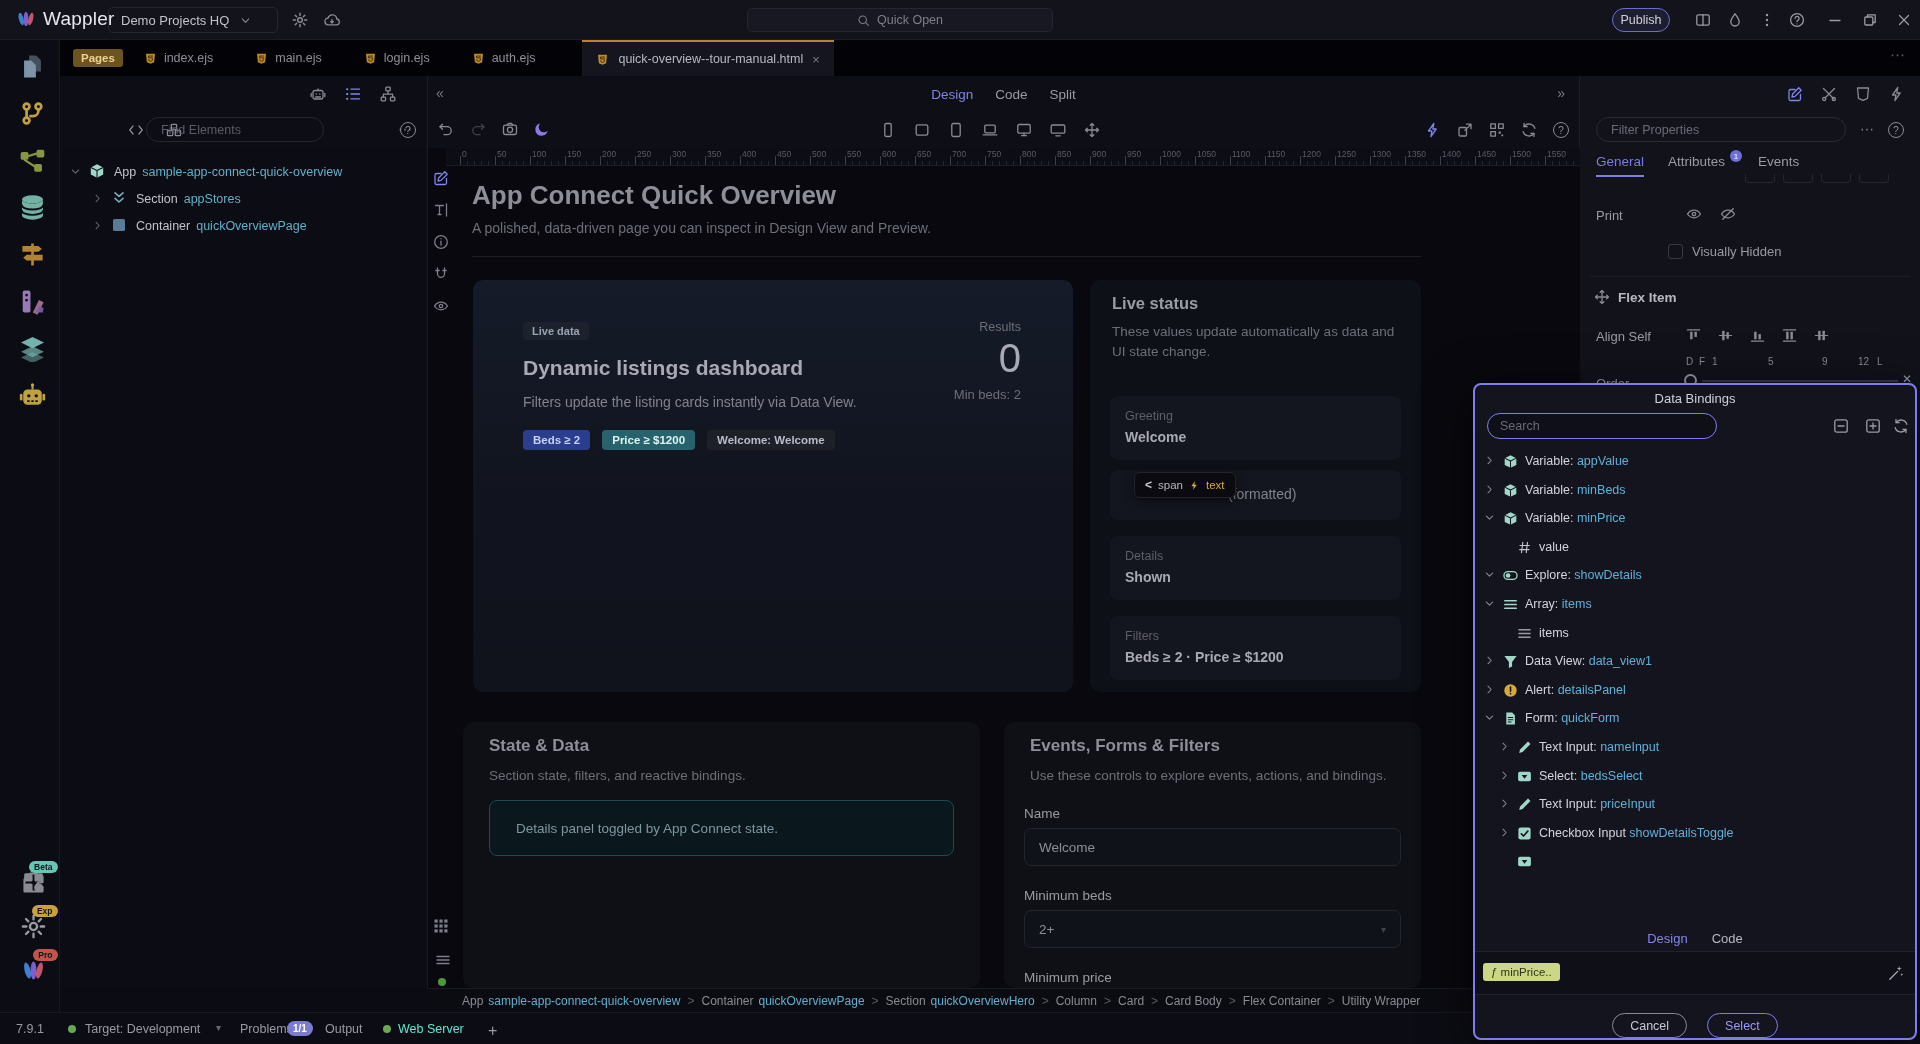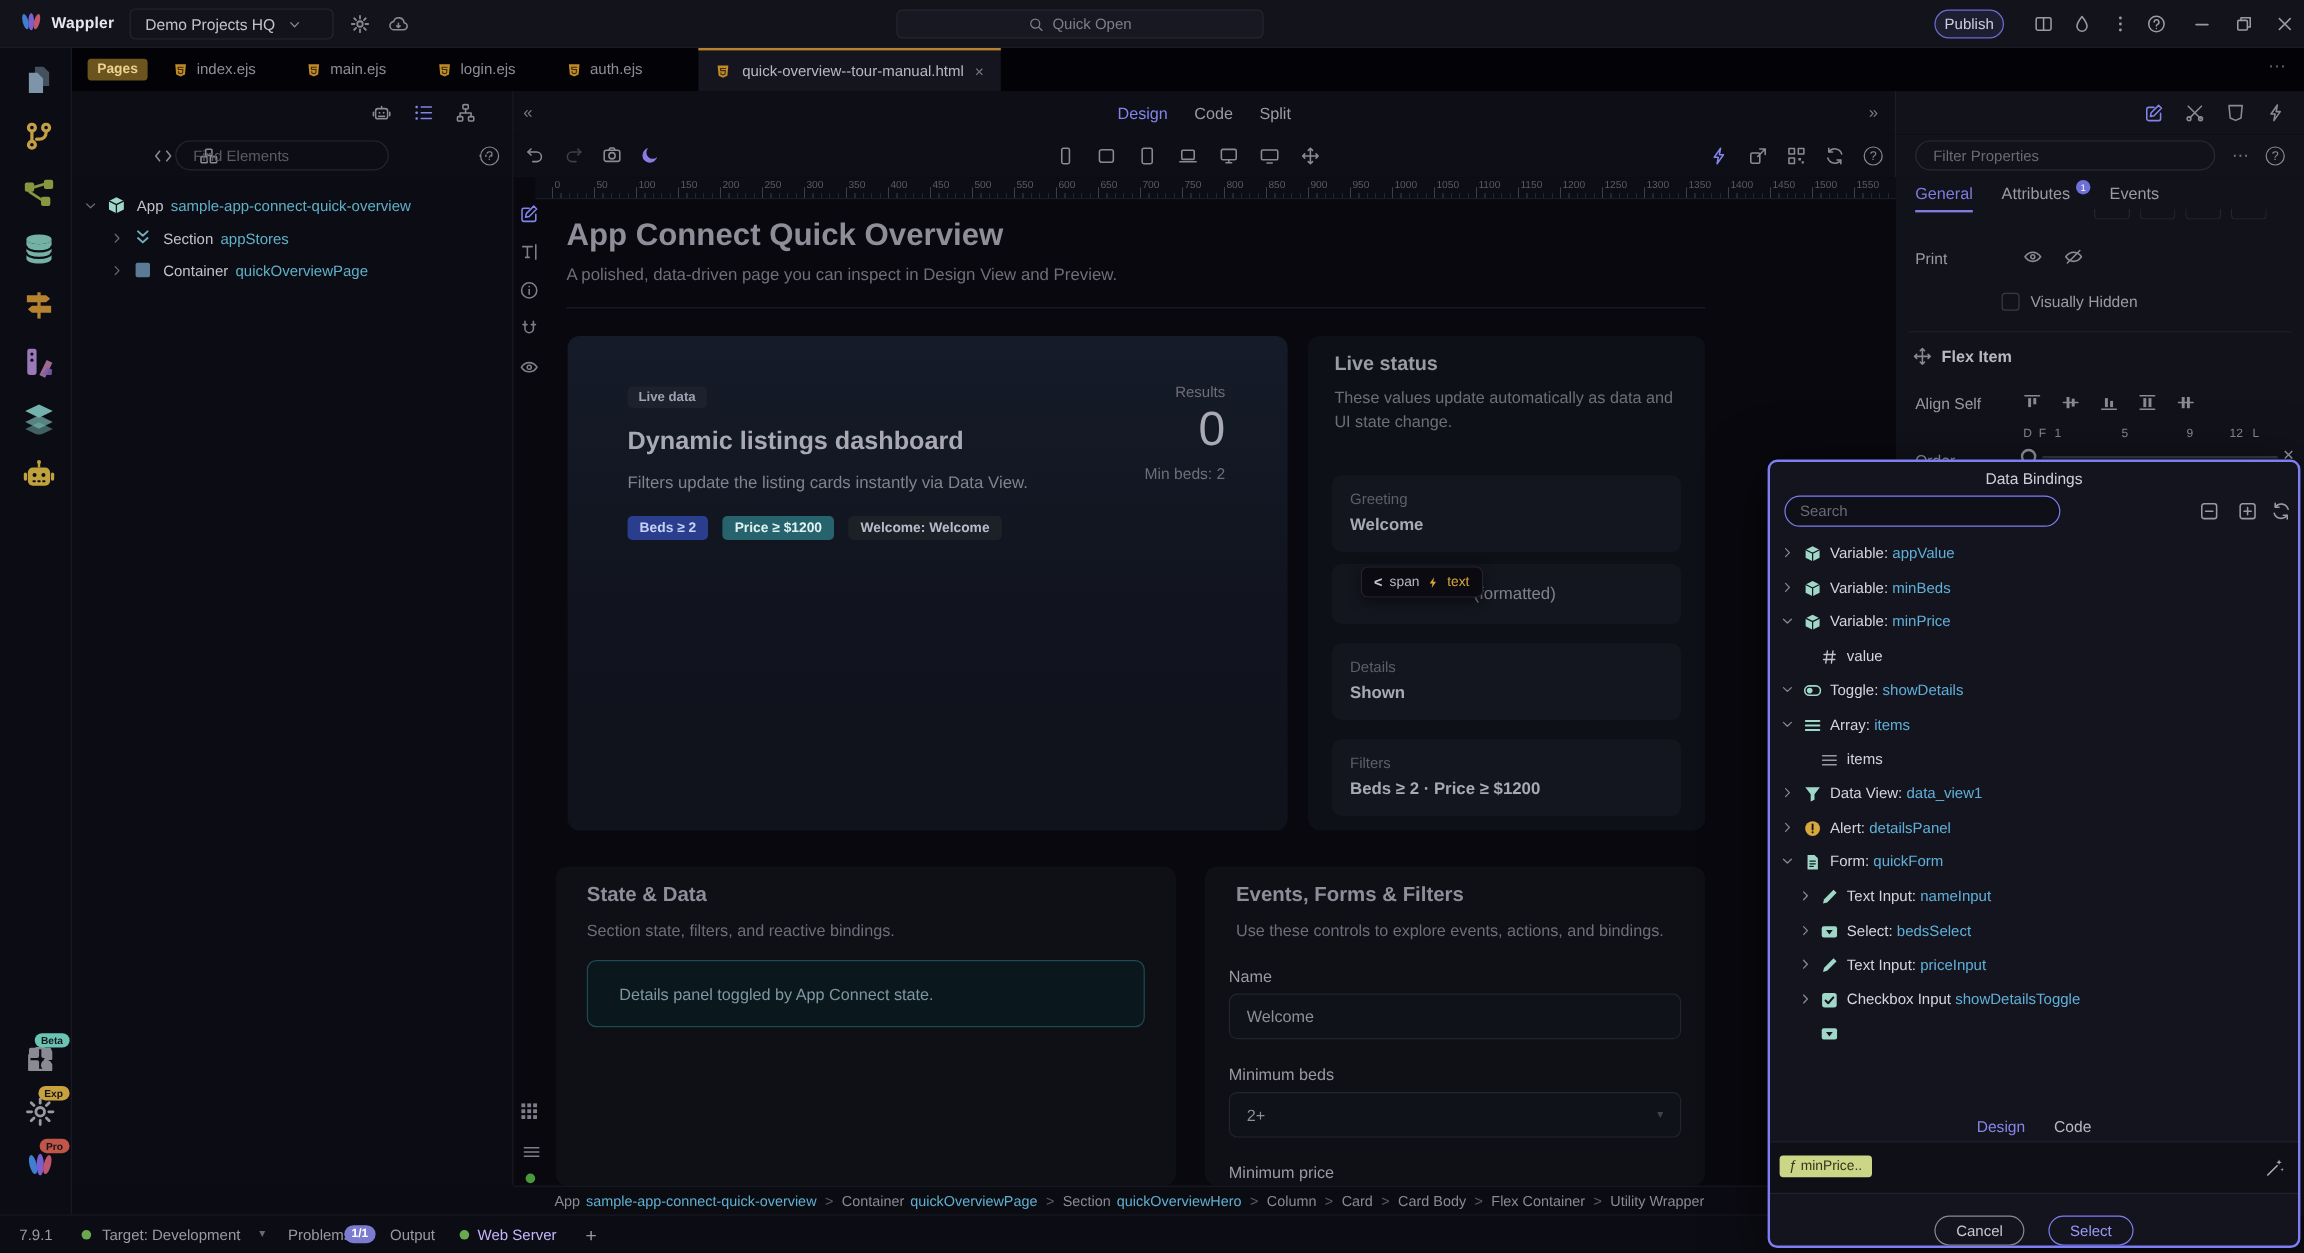--- a/index.html
+++ b/index.html
@@ -3,21 +3,21 @@
 <meta charset="utf-8">
 <style>
 *{margin:0;padding:0;box-sizing:border-box}
 html,body{width:1920px;height:1044px;background:#0b0b13;overflow:hidden}
 #app{position:relative;width:1920px;height:1044px;font-family:"Liberation Sans",sans-serif;color:#c8c8d2;font-size:13px}
 svg{display:block}
 
 
 #topbar{position:absolute;left:0;top:0;width:1920px;height:40px;background:#13131c;border-bottom:1px solid #1b1b25;z-index:5}
 .brand{position:absolute;left:16px;top:8px;display:flex;align-items:center;gap:7px}
-.brand-name{font-size:13px;font-weight:bold;color:#e8e8ee;letter-spacing:.2px}
+.brand-name{font-size:19px;font-weight:normal;color:#e8e8ee;letter-spacing:.2px}
 .proj-dd{position:absolute;left:108px;top:7px;height:26px;min-width:170px;border:1px solid #26262f;border-radius:5px;display:flex;align-items:center;gap:10px;padding:0 12px;color:#c2c2cc;font-size:13px}
 .proj-dd .ch{color:#8a8a95}
 .top-ic{position:absolute;top:12px;width:17px;height:17px;color:#8a8a95}
 #quickopen{position:absolute;left:747px;top:8px;width:306px;height:24px;background:#181822;border:1px solid #262630;border-radius:5px;display:flex;align-items:center;justify-content:center;gap:7px;color:#7e7e8a;font-size:12.5px}
 #publish{position:absolute;left:1612px;top:8px;width:58px;height:24px;border:1px solid #6c6cd4;border-radius:12px;background:rgba(124,124,232,.10);color:#cfcfdc;font-size:12.5px;display:flex;align-items:center;justify-content:center}
 .win-ic{position:absolute;top:12px;width:16px;height:16px;color:#9a9aa4}
 
 
 #rail{position:absolute;left:0;top:40px;width:60px;height:972px;background:#0c0c14;border-right:1px solid #191923;display:flex;flex-direction:column}
 #railtop{display:flex;flex-direction:column;align-items:center;padding-top:10px;gap:15px}
@@ -151,21 +151,21 @@
 
 
 #breadcrumbbar{position:absolute;left:428px;top:988px;width:1152px;height:24px;background:#0b0b12;border-top:1px solid #1a1a24;display:flex;align-items:center;padding-left:34px;font-size:12px;white-space:nowrap}
 .blabel{color:#8a8a94}
 .bname{color:#5fb0d0;margin-left:5px}
 .bsep{color:#5a5a66;margin:0 7px}
 #statusbar{position:absolute;left:0;top:1012px;width:1920px;height:32px;background:#0c0c14;border-top:1px solid #191923;font-size:12.5px;color:#9a9aa4}
 .sbitem{position:absolute;top:9px}
 .dot{position:absolute;top:12px;width:8px;height:8px;border-radius:50%;background:#6aa84f}
 #sb-problems-badge{position:absolute;left:287px;top:8px;background:#7b7bd0;color:#fff;font-size:10px;font-weight:bold;border-radius:8px;padding:2px 6px}
-#sb-ws{color:#c4b5fd}
+#sb-ws{color:#5eead4}
 
 
 #modal{position:absolute;left:1473px;top:383px;width:444px;height:657px;background:#14141e;border:2px solid #7e7ef2;border-radius:8px;z-index:50;box-shadow:0 10px 50px rgba(0,0,0,.65)}
 #mtitle{position:absolute;left:0;top:6px;width:100%;text-align:center;font-size:13px;color:#cfcfda}
 #msearch{position:absolute;left:12px;top:28px;width:230px;height:26px;background:#0f0f17;border:1.5px solid #7e7ef2;border-radius:13px;color:#c8c8d2;font-size:12.5px;padding:0 12px;outline:none;font-family:"Liberation Sans",sans-serif}
 #msearch::placeholder{color:#6a6a76}
 .mtool{position:absolute;top:33px;width:16px;height:16px;color:#9a9aa4}
 #mtree{position:absolute;left:0;top:62px;width:440px;height:478px;overflow:hidden}
 .mrow{position:relative;height:28.6px}
 .mchev{position:absolute;top:8px;width:11px;height:11px;color:#8a8a96}
@@ -1006,21 +1006,21 @@
             <svg viewBox="0 0 16 16" width="11" height="11" fill="none" stroke="currentColor" stroke-width="1.3" stroke-linecap="round" stroke-linejoin="round">
               <path d="M5.8 3.2L10.4 8l-4.6 4.8" stroke-width="1.5"></path>
             </svg>
           </span>
           <span class="mico toggle" data-name="toggle-icon" style="left:28px">
             <svg viewBox="0 0 16 16" width="15" height="15" fill="none" stroke="currentColor" stroke-width="1.3" stroke-linecap="round" stroke-linejoin="round">
               <rect x="1" y="3.8" width="14" height="8.4" rx="4.2" stroke="currentColor" fill="none" stroke-width="1.4"></rect>
               <circle cx="5.4" cy="8" r="2.5" fill="currentColor" stroke="none"></circle>
             </svg>
           </span>
-          <span class="mtext" style="left:50px"><span class="mlabel">Toggle:</span> <span class="mname">showDetails</span></span>
+          <span class="mtext" style="left:50px"><span class="mlabel">Explore:</span> <span class="mname">showDetails</span></span>
         </div>
         <div class="mrow" data-name="binding-tree-item">
           <span class="mchev down" data-name="chevron-down-icon" style="left:9px">
             <svg viewBox="0 0 16 16" width="11" height="11" fill="none" stroke="currentColor" stroke-width="1.3" stroke-linecap="round" stroke-linejoin="round">
               <path d="M5.8 3.2L10.4 8l-4.6 4.8" stroke-width="1.5"></path>
             </svg>
           </span>
           <span class="mico array" data-name="array-icon" style="left:28px">
             <svg viewBox="0 0 16 16" width="15" height="15" fill="none" stroke="currentColor" stroke-width="1.3" stroke-linecap="round" stroke-linejoin="round">
               <path d="M2 4h12M2 8h12M2 12h12" stroke-width="1.8"></path>

